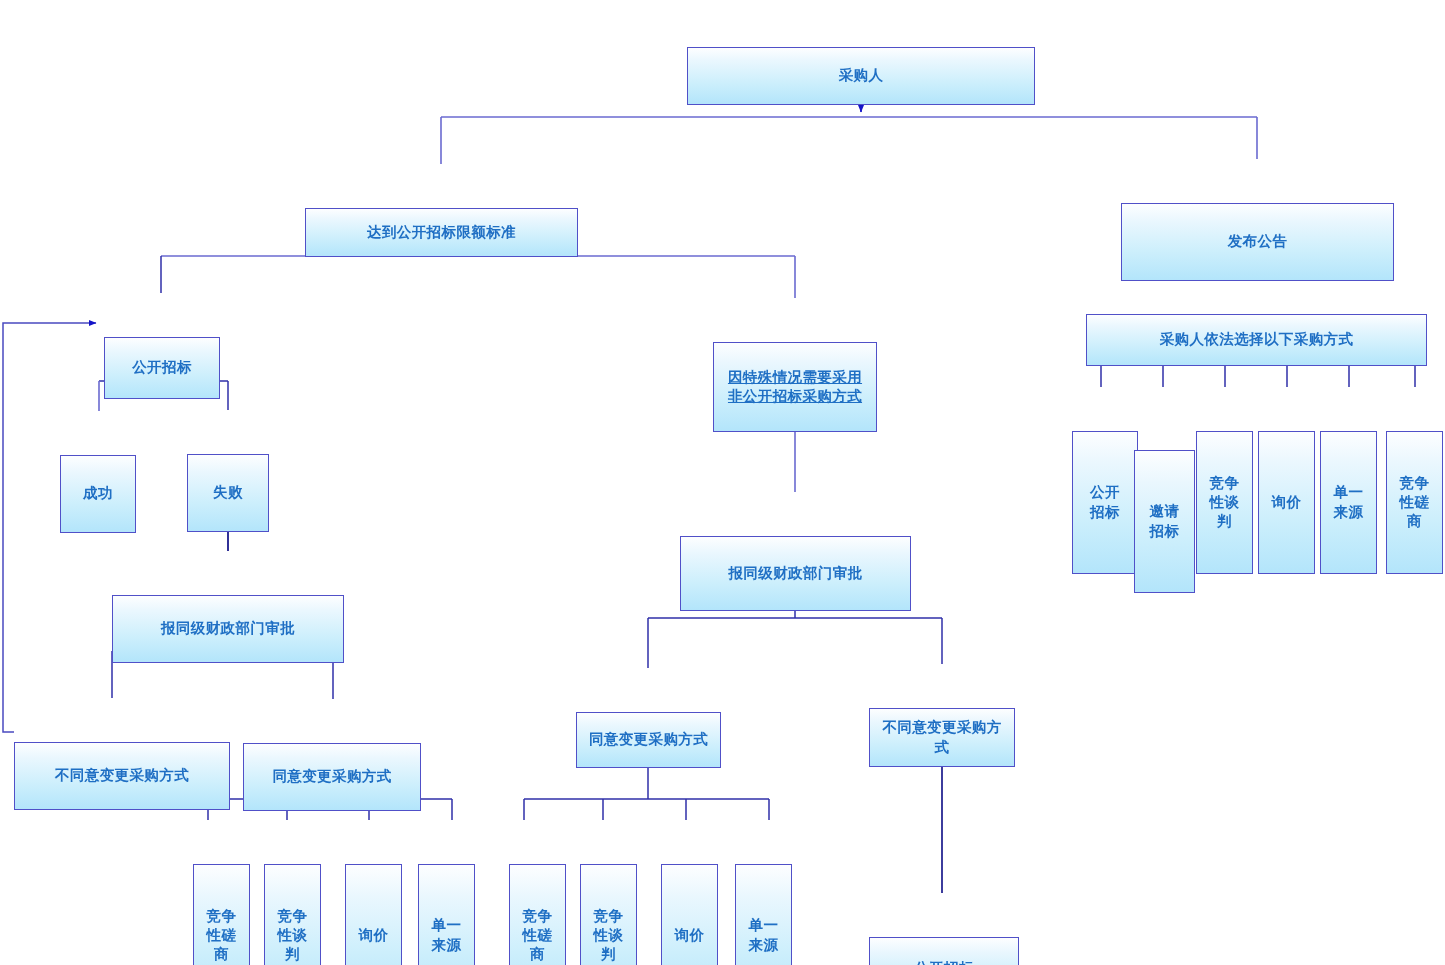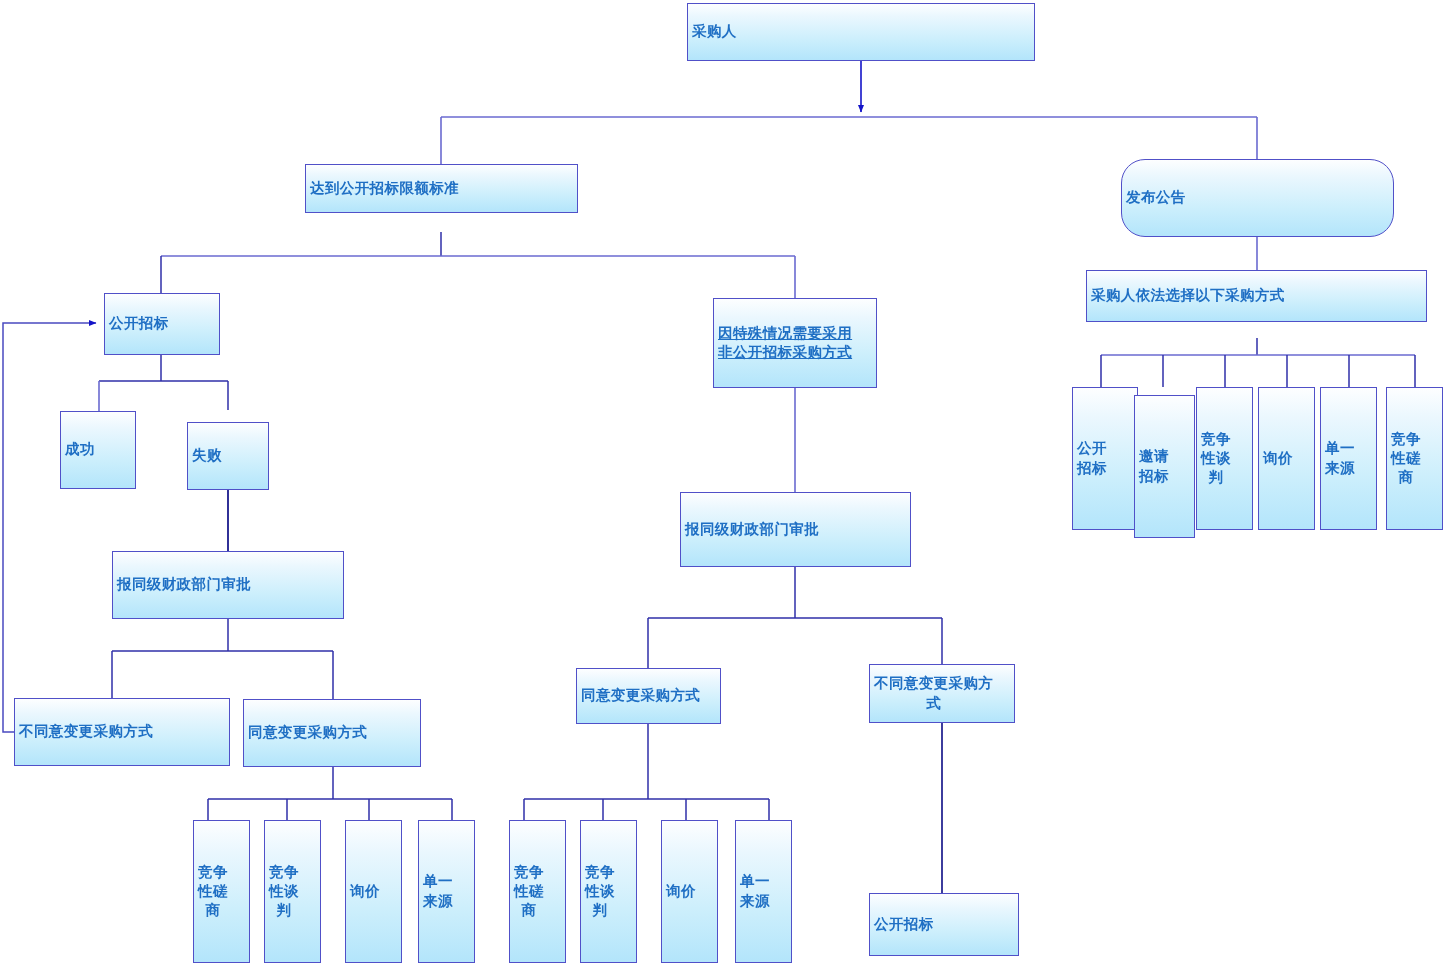--- a/index.html
+++ b/index.html
@@ -14,25 +14,26 @@
     position:absolute;
     box-sizing:border-box;
     border:1.3px solid #5050c8;
     background:linear-gradient(to bottom,#fdfeff 0%,#eaf7fe 22%,#cdeffc 62%,#b3e5fb 100%);
     color:#1f6fc4;
     font-weight:bold;
     font-size:14.5px;
     line-height:1.32;
     display:flex;
     align-items:center;
-    justify-content:flex-start;
+    justify-content:center;
     text-align:center;
     letter-spacing:.4px;
     z-index:3;
     box-shadow:0 0 0 0 rgba(0,0,0,0);
+    margin-top:44px;
   }
   .node .lbl{display:block;padding:0 4px;white-space:pre-line;}
   .node.tall{font-size:14.5px;}
   svg#wires{position:absolute;left:0;top:0;width:1445px;height:965px;z-index:1;}
 </style>
 </head>
 <body>
 
 <div id="canvas">
 
@@ -104,37 +105,37 @@
       <path d="M1415,355 L1415,387"></path>
     </g>
   </svg>
 
 <div class="node" style="left: 687px; top: 3px; width: 348px; height: 58px;">
       <span class="lbl">采购人</span>
     </div>
     <div class="node" style="left: 305px; top: 164px; width: 273px; height: 49px;">
       <span class="lbl">达到公开招标限额标准</span>
     </div>
-    <div class="node" style="left: 1121px; top: 159px; width: 273px; height: 78px; border-radius: 24px;">
+    <div class="node" style="left: 1121px; top: 159px; width: 273px; height: 78px;">
       <span class="lbl">发布公告</span>
     </div>
     <div class="node" style="left: 1086px; top: 270px; width: 341px; height: 52px;">
       <span class="lbl">采购人依法选择以下采购方式</span>
     </div>
     <div class="node" style="left: 104px; top: 293px; width: 116px; height: 62px;">
       <span class="lbl">公开招标</span>
     </div>
     <div class="node" style="left: 713px; top: 298px; width: 164px; height: 90px; text-decoration: underline;">
       <span class="lbl">因特殊情况需要采用
 非公开招标采购方式</span>
     </div>
     <div class="node" style="left: 60px; top: 411px; width: 76px; height: 78px;">
       <span class="lbl">成功</span>
     </div>
-    <div class="node" style="left: 187px; top: 422px; width: 82px; height: 68px;">
+    <div class="node" style="left: 187px; top: 410px; width: 82px; height: 78px;">
       <span class="lbl">失败</span>
     </div>
     <div class="node" style="left: 112px; top: 551px; width: 232px; height: 68px;">
       <span class="lbl">报同级财政部门审批</span>
     </div>
     <div class="node" style="left: 680px; top: 492px; width: 231px; height: 75px;">
       <span class="lbl">报同级财政部门审批</span>
     </div>
     <div class="node" style="left: 14px; top: 698px; width: 216px; height: 68px;">
       <span class="lbl">不同意变更采购方式</span>
@@ -149,21 +150,21 @@
       <span class="lbl">不同意变更采购方
 式</span>
     </div>
     <div class="node" style="left: 869px; top: 893px; width: 150px; height: 63px;">
       <span class="lbl">公开招标</span>
     </div>
     <div class="node tall" style="left: 1072px; top: 387px; width: 66px; height: 143px;">
       <span class="lbl">公开
 招标</span>
     </div>
-    <div class="node tall" style="left: 1134px; top: 395px; width: 61px; height: 143px;">
+    <div class="node tall" style="left: 1134px; top: 406px; width: 61px; height: 143px;">
       <span class="lbl">邀请
 招标</span>
     </div>
     <div class="node tall" style="left: 1196px; top: 387px; width: 57px; height: 143px;">
       <span class="lbl">竞争
 性谈
 判</span>
     </div>
     <div class="node tall" style="left: 1258px; top: 387px; width: 57px; height: 143px;">
       <span class="lbl">询价</span>

